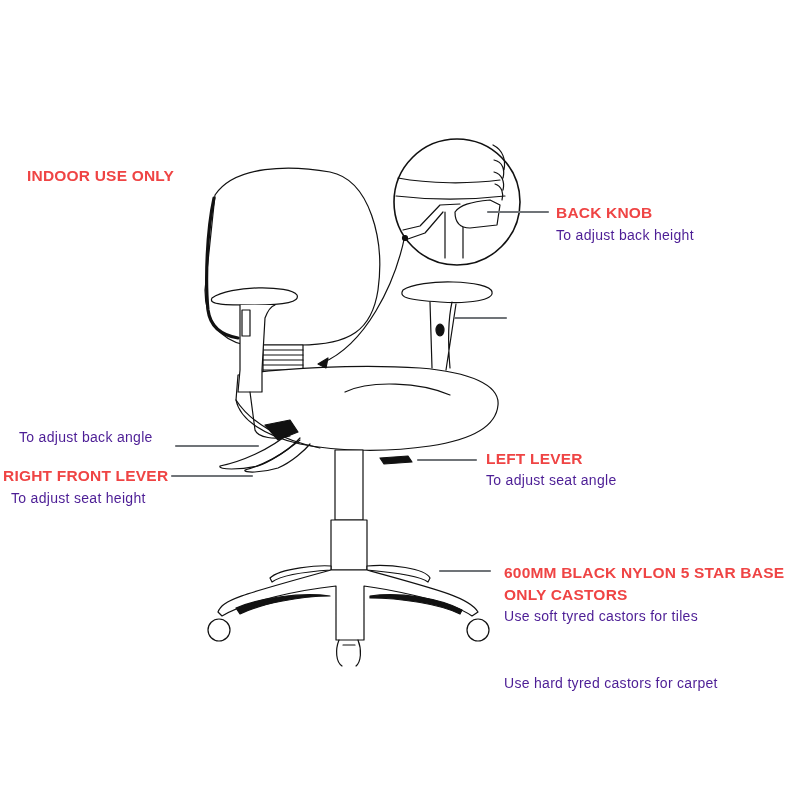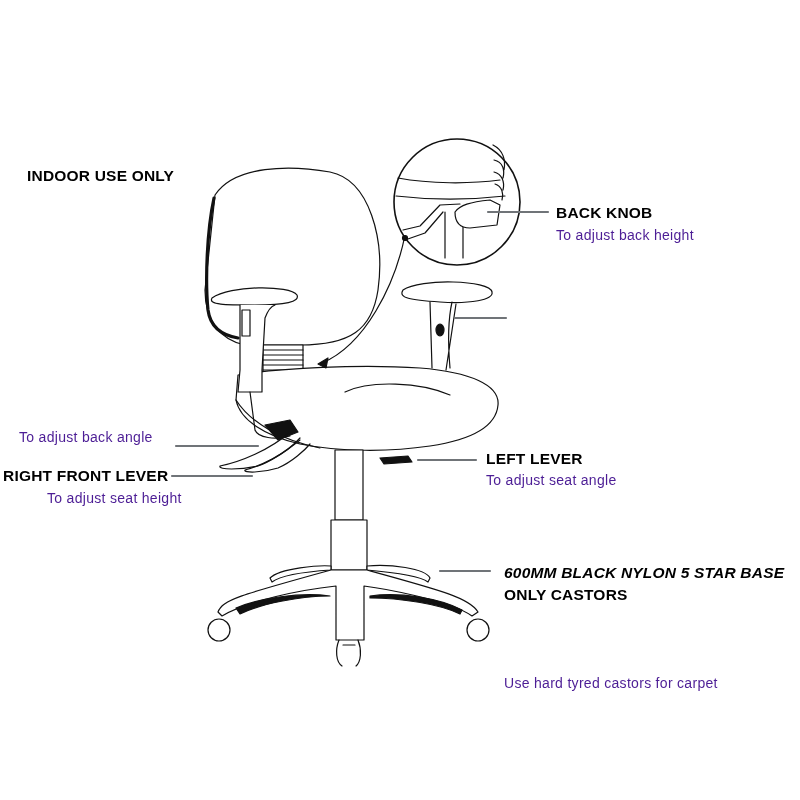--- a/index.html
+++ b/index.html
@@ -1,20 +1,20 @@
 <!DOCTYPE html>
 <html><head>
 <meta charset="utf-8">
 <style>
   html, body { margin: 0; padding: 0; background: #ffffff; }
   body { width: 800px; height: 800px; position: relative; overflow: hidden;
          font-family: "Liberation Sans", "DejaVu Sans", sans-serif; }
   .stage { position: absolute; left: 0; top: 0; width: 800px; height: 800px; }
   svg.drawing { position: absolute; left: 0; top: 0; }
-  .lbl { position: absolute; color: #000000; white-space: nowrap; }
+  .lbl { position: absolute; color: #ef4444; white-space: nowrap; }
   .h { font-weight: bold; font-size: 15.5px; letter-spacing: 0.2px; }
   .s { font-size: 14px; color: #4c1d95; letter-spacing: 0.3px; }
 </style>
 </head>
 <body>
 
 <div class="stage">
 
   <svg class="drawing" width="800" height="800" viewBox="0 0 800 800" fill="none" stroke="#111" stroke-width="1.2" stroke-linecap="round" stroke-linejoin="round">
 
@@ -103,21 +103,22 @@
 
   <div class="lbl h" style="left:27px; top:167px;">INDOOR USE ONLY</div>
 
   <div class="lbl h" style="left:556px; top:204px;">BACK KNOB</div>
   <div class="lbl s" style="left:556px; top:227px;">To adjust back height</div>
 
 
   <div class="lbl s" style="left:19px; top:429px;">To adjust back angle</div>
 
   <div class="lbl h" style="left:3px; top:467px;">RIGHT FRONT LEVER</div>
-  <div class="lbl s" style="left:11px; top:490px;margin-left:36px;">To adjust seat height</div>
+  <div class="lbl s" style="left:11px; top:490px;">To adjust seat height</div>
 
   <div class="lbl h" style="left:486px; top:450px;">LEFT LEVER</div>
   <div class="lbl s" style="left:486px; top:472px;">To adjust seat angle</div>
 
-  <div class="lbl h" style="left:504px; top:564px;font-style:italic;">600MM BLACK NYLON 5 STAR BASE</div>
+  <div class="lbl h" style="left:504px; top:564px;">600MM BLACK NYLON 5 STAR BASE</div>
   <div class="lbl h" style="left:504px; top:586px;">ONLY CASTORS</div>
+  <div class="lbl s" style="left:504px; top:608px;">Use soft tyred castors for tiles</div>
   <div class="lbl s" style="left:504px; top:627px;margin-top:48px;">Use hard tyred castors for carpet</div>
 </div>
 
 </body></html>

